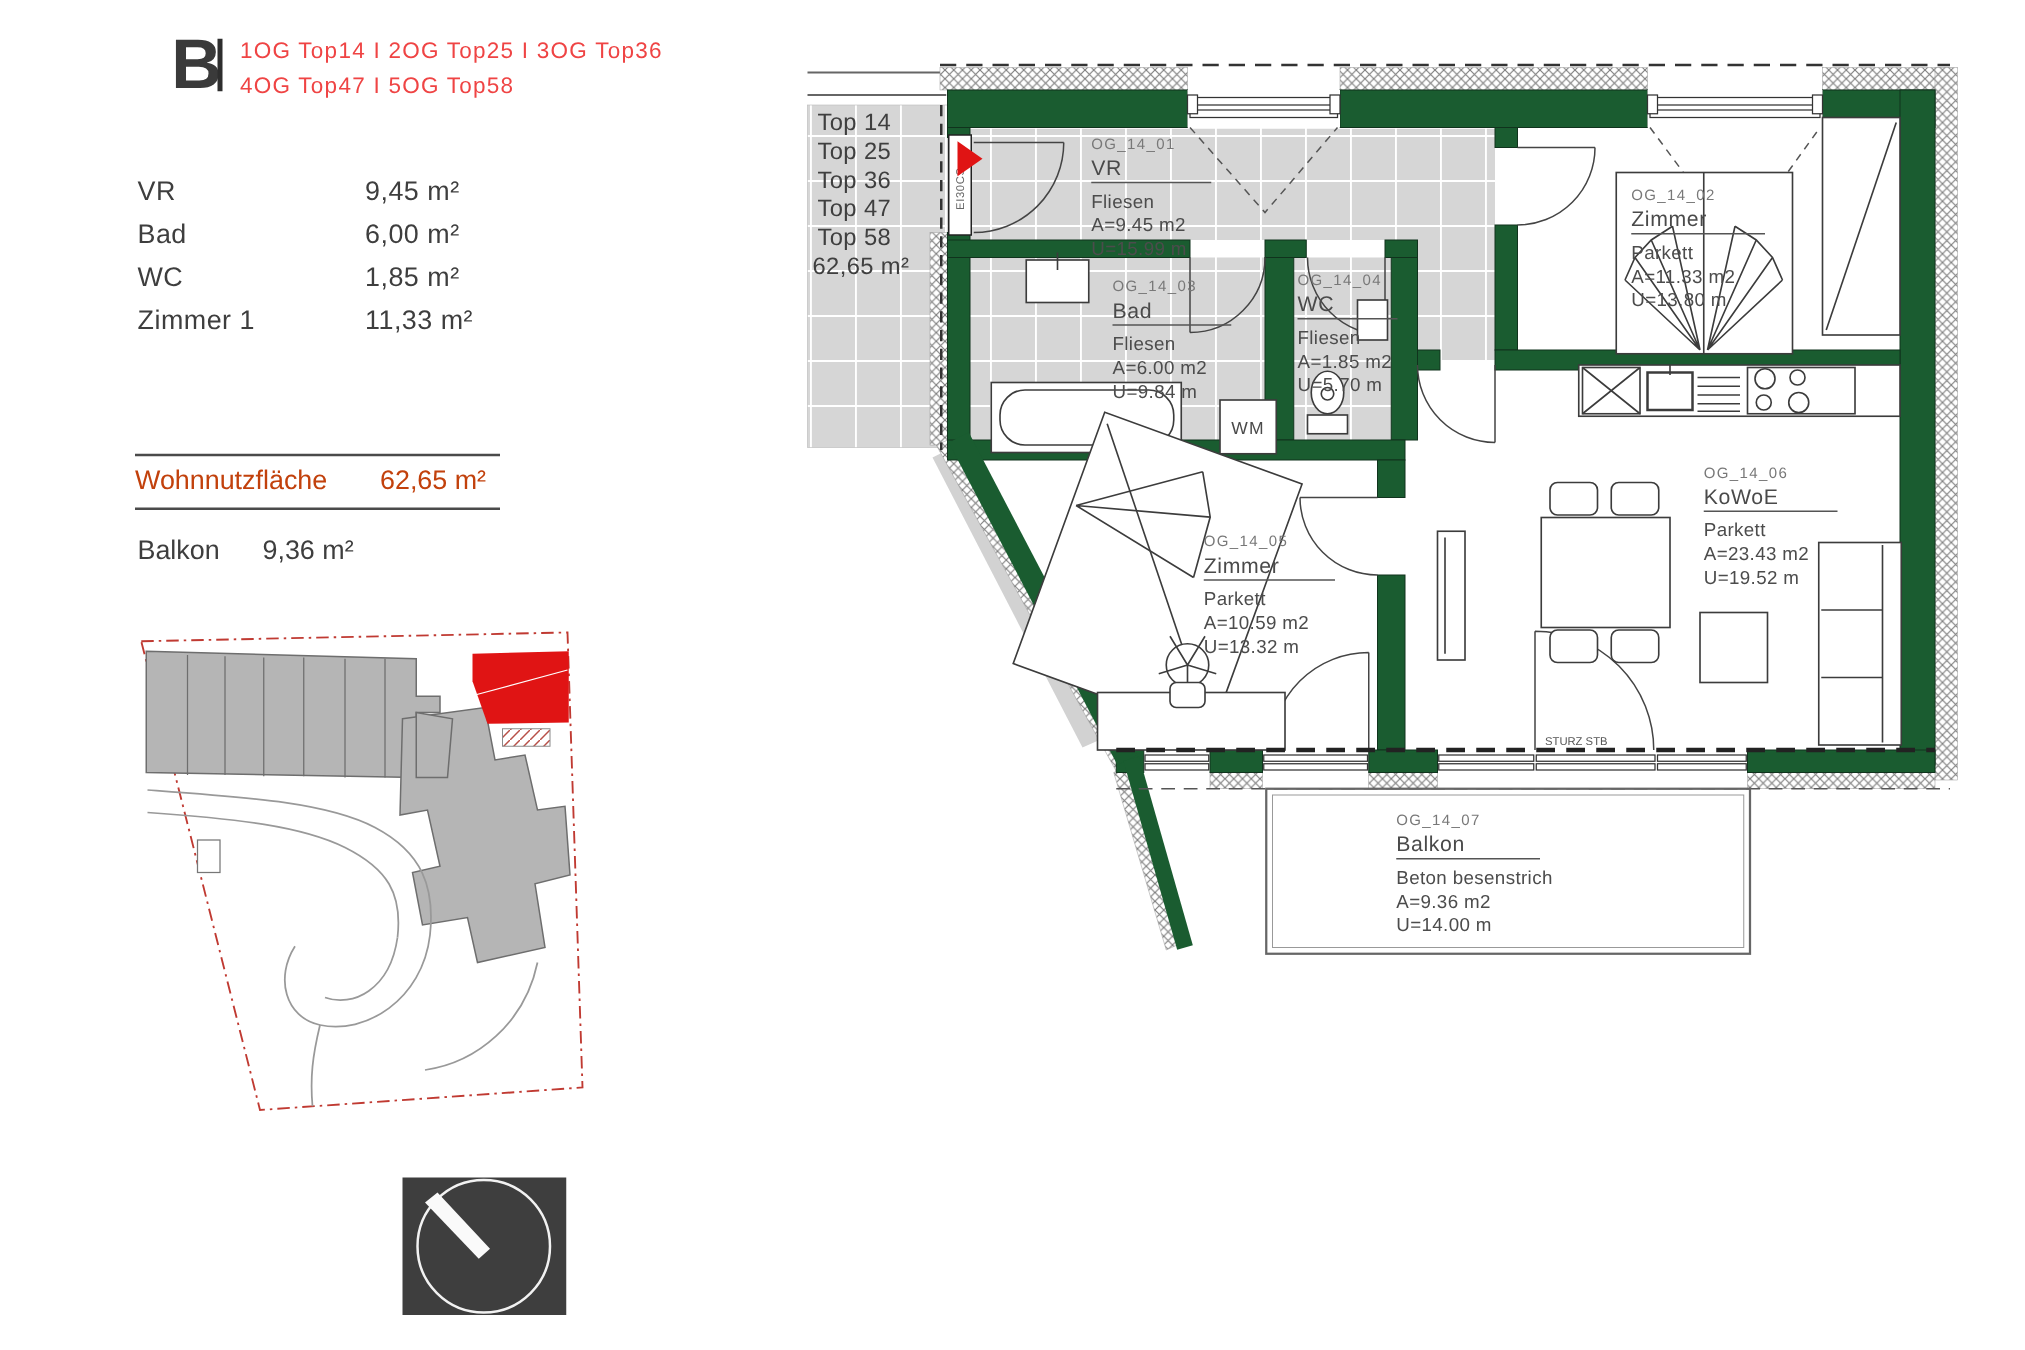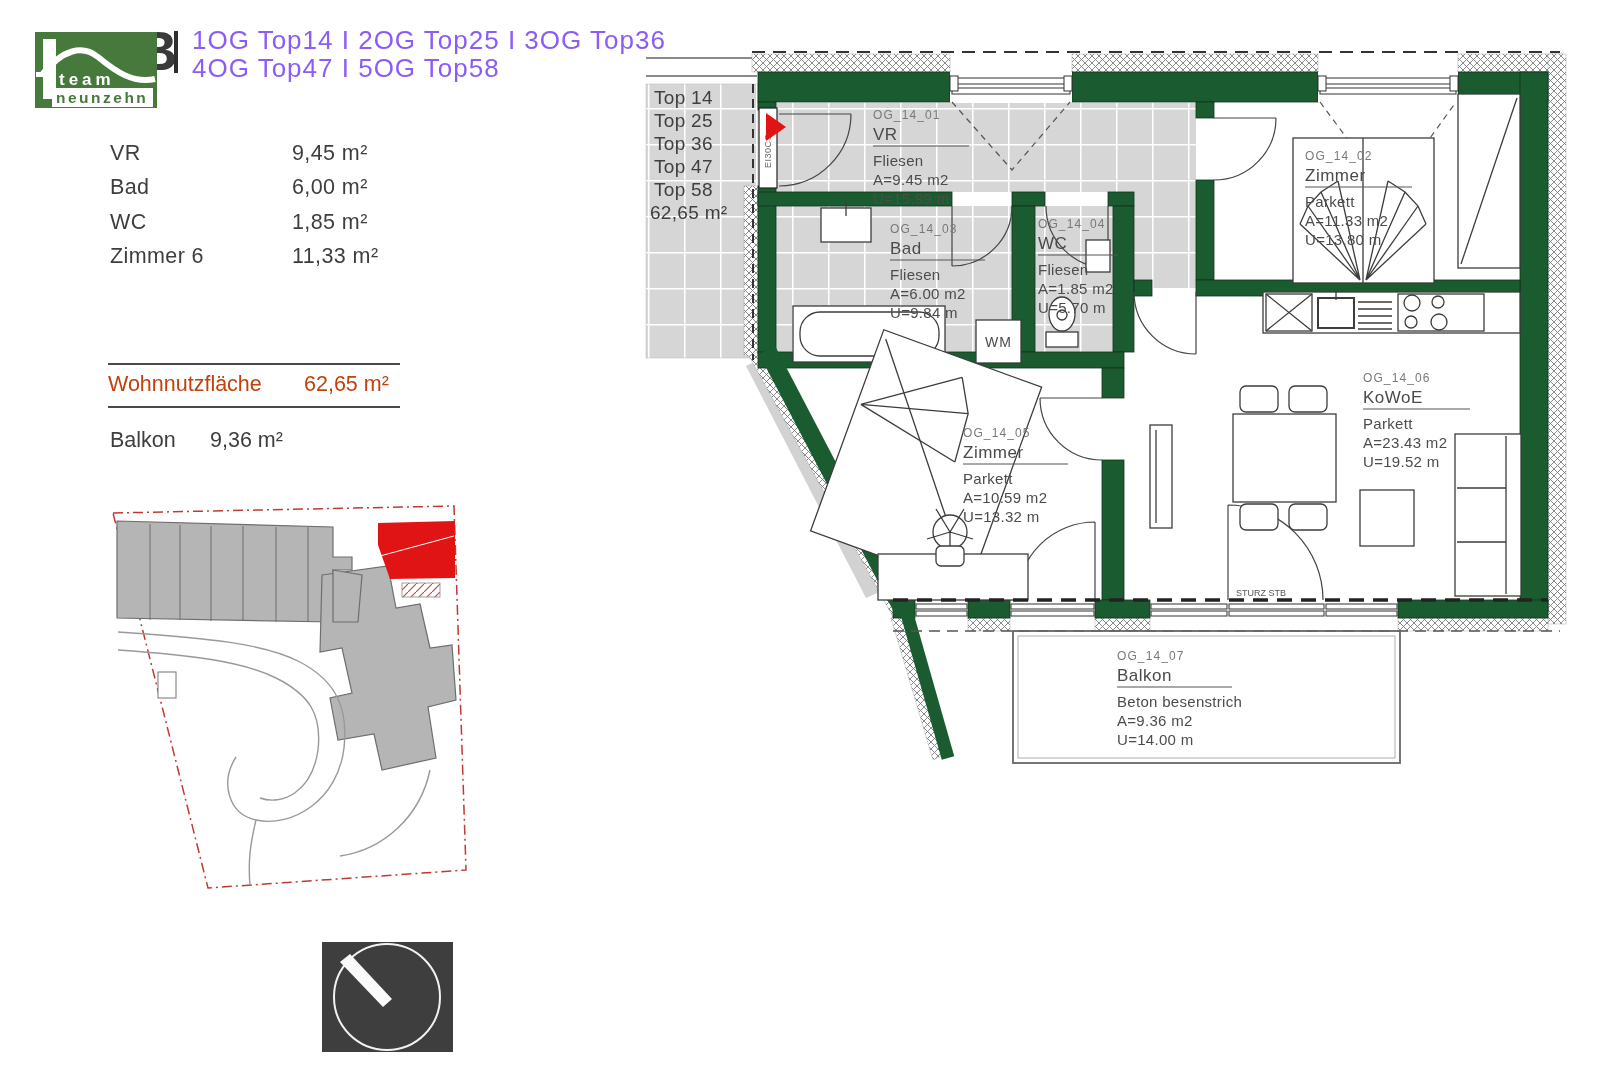--- a/index.html
+++ b/index.html
@@ -4,21 +4,21 @@
 <style>
   html,body{margin:0;padding:0;background:#ffffff;}
   .canvas{position:relative;width:1620px;height:1080px;background:#fff;overflow:hidden;
           font-family:"Liberation Sans",sans-serif;color:#3e3e3e;}
   svg{display:block;}
   .plan-svg{position:absolute;left:0;top:0;}
   
   .big-letter{position:absolute;left:137px;top:18px;font-size:56px;font-weight:600;color:#3a3a3a;z-index:0;}
   .logo{position:absolute;left:35px;top:32px;z-index:1;}
   .divider-bar{position:absolute;left:174px;top:31px;width:4px;height:42px;background:#2e2e2e;z-index:2;}
-  .floors{position:absolute;left:192px;top:26px;font-size:26px;line-height:28px;color:#8b5cf6;letter-spacing:1px;z-index:2;}
+  .floors{position:absolute;left:192px;top:26px;font-size:18px;line-height:28px;color:#ef4444;letter-spacing:1px;z-index:2;}
   
   .area-list{position:absolute;left:110px;top:141px;width:300px;font-size:21.5px;color:#3e3e3e;letter-spacing:.4px;}
   .area-row{display:flex;height:34.4px;align-items:flex-start;}
   .area-row .lab{flex:0 0 182px;}
   .total-block{position:absolute;left:108px;top:363px;width:292px;border-top:2px solid #4a4a4a;border-bottom:2px solid #4a4a4a;
                padding:7px 0 9px 0;display:flex;font-size:21.5px;color:#c2410c;}
   .total-block .lab{flex:0 0 196px;}
   .balcony-row{position:absolute;left:110px;top:428px;display:flex;font-size:21.5px;color:#3e3e3e;}
   .balcony-row .lab{flex:0 0 100px;}
   
@@ -338,52 +338,41 @@
     </g>
 
     <g>
       <rect x="322" y="942" width="131" height="110" fill="#3e3e3e"></rect>
       <circle cx="387" cy="997" r="53" fill="none" stroke="#f2f2f2" stroke-width="2"></circle>
       <polygon points="340,962 350,954 392,999 383,1007" fill="#fafafa"></polygon>
     </g>
   </svg>
 
   <div class="big-letter">B</div>
-  <div class="logo">
-    <svg width="122" height="76" viewBox="0 0 122 76">
-      <rect x="0" y="0" width="122" height="76" fill="#46793b"></rect>
-      <rect x="8" y="7" width="13" height="60" fill="#ffffff"></rect>
-      <rect x="1" y="40" width="8" height="5" fill="#ffffff"></rect>
-      <path d="M6 44 C 28 16 48 13 63 25 C 80 39 98 52 120 47" fill="none" stroke="#ffffff" stroke-width="6"></path>
-      <text x="24" y="53" fill="#ffffff" font-size="17" font-weight="bold" letter-spacing="4">team</text>
-      <rect x="17" y="56" width="101" height="19" fill="#ffffff"></rect>
-      <text x="21" y="71" fill="#46793b" font-size="15.5" font-weight="bold" letter-spacing="2.5">neunzehn</text>
-    </svg>
-  </div>
   <div class="divider-bar"></div>
   <div class="floors">
     <div>1OG Top14 I 2OG Top25 I 3OG Top36</div>
     <div>4OG Top47 I 5OG Top58</div>
   </div>
 
   <div class="area-list">
     <div class="area-row">
       <span class="lab">VR</span>
       <span class="val">9,45 m²</span>
     </div>
     <div class="area-row">
       <span class="lab">Bad</span>
       <span class="val">6,00 m²</span>
     </div>
     <div class="area-row">
       <span class="lab">WC</span>
       <span class="val">1,85 m²</span>
     </div>
     <div class="area-row">
-      <span class="lab">Zimmer 6</span>
+      <span class="lab">Zimmer 1</span>
       <span class="val">11,33 m²</span>
     </div>
   </div>
 
   <div class="total-block">
     <span class="lab">Wohnnutzfläche</span>
     <span class="val">62,65 m²</span>
   </div>
 
   <div class="balcony-row">

